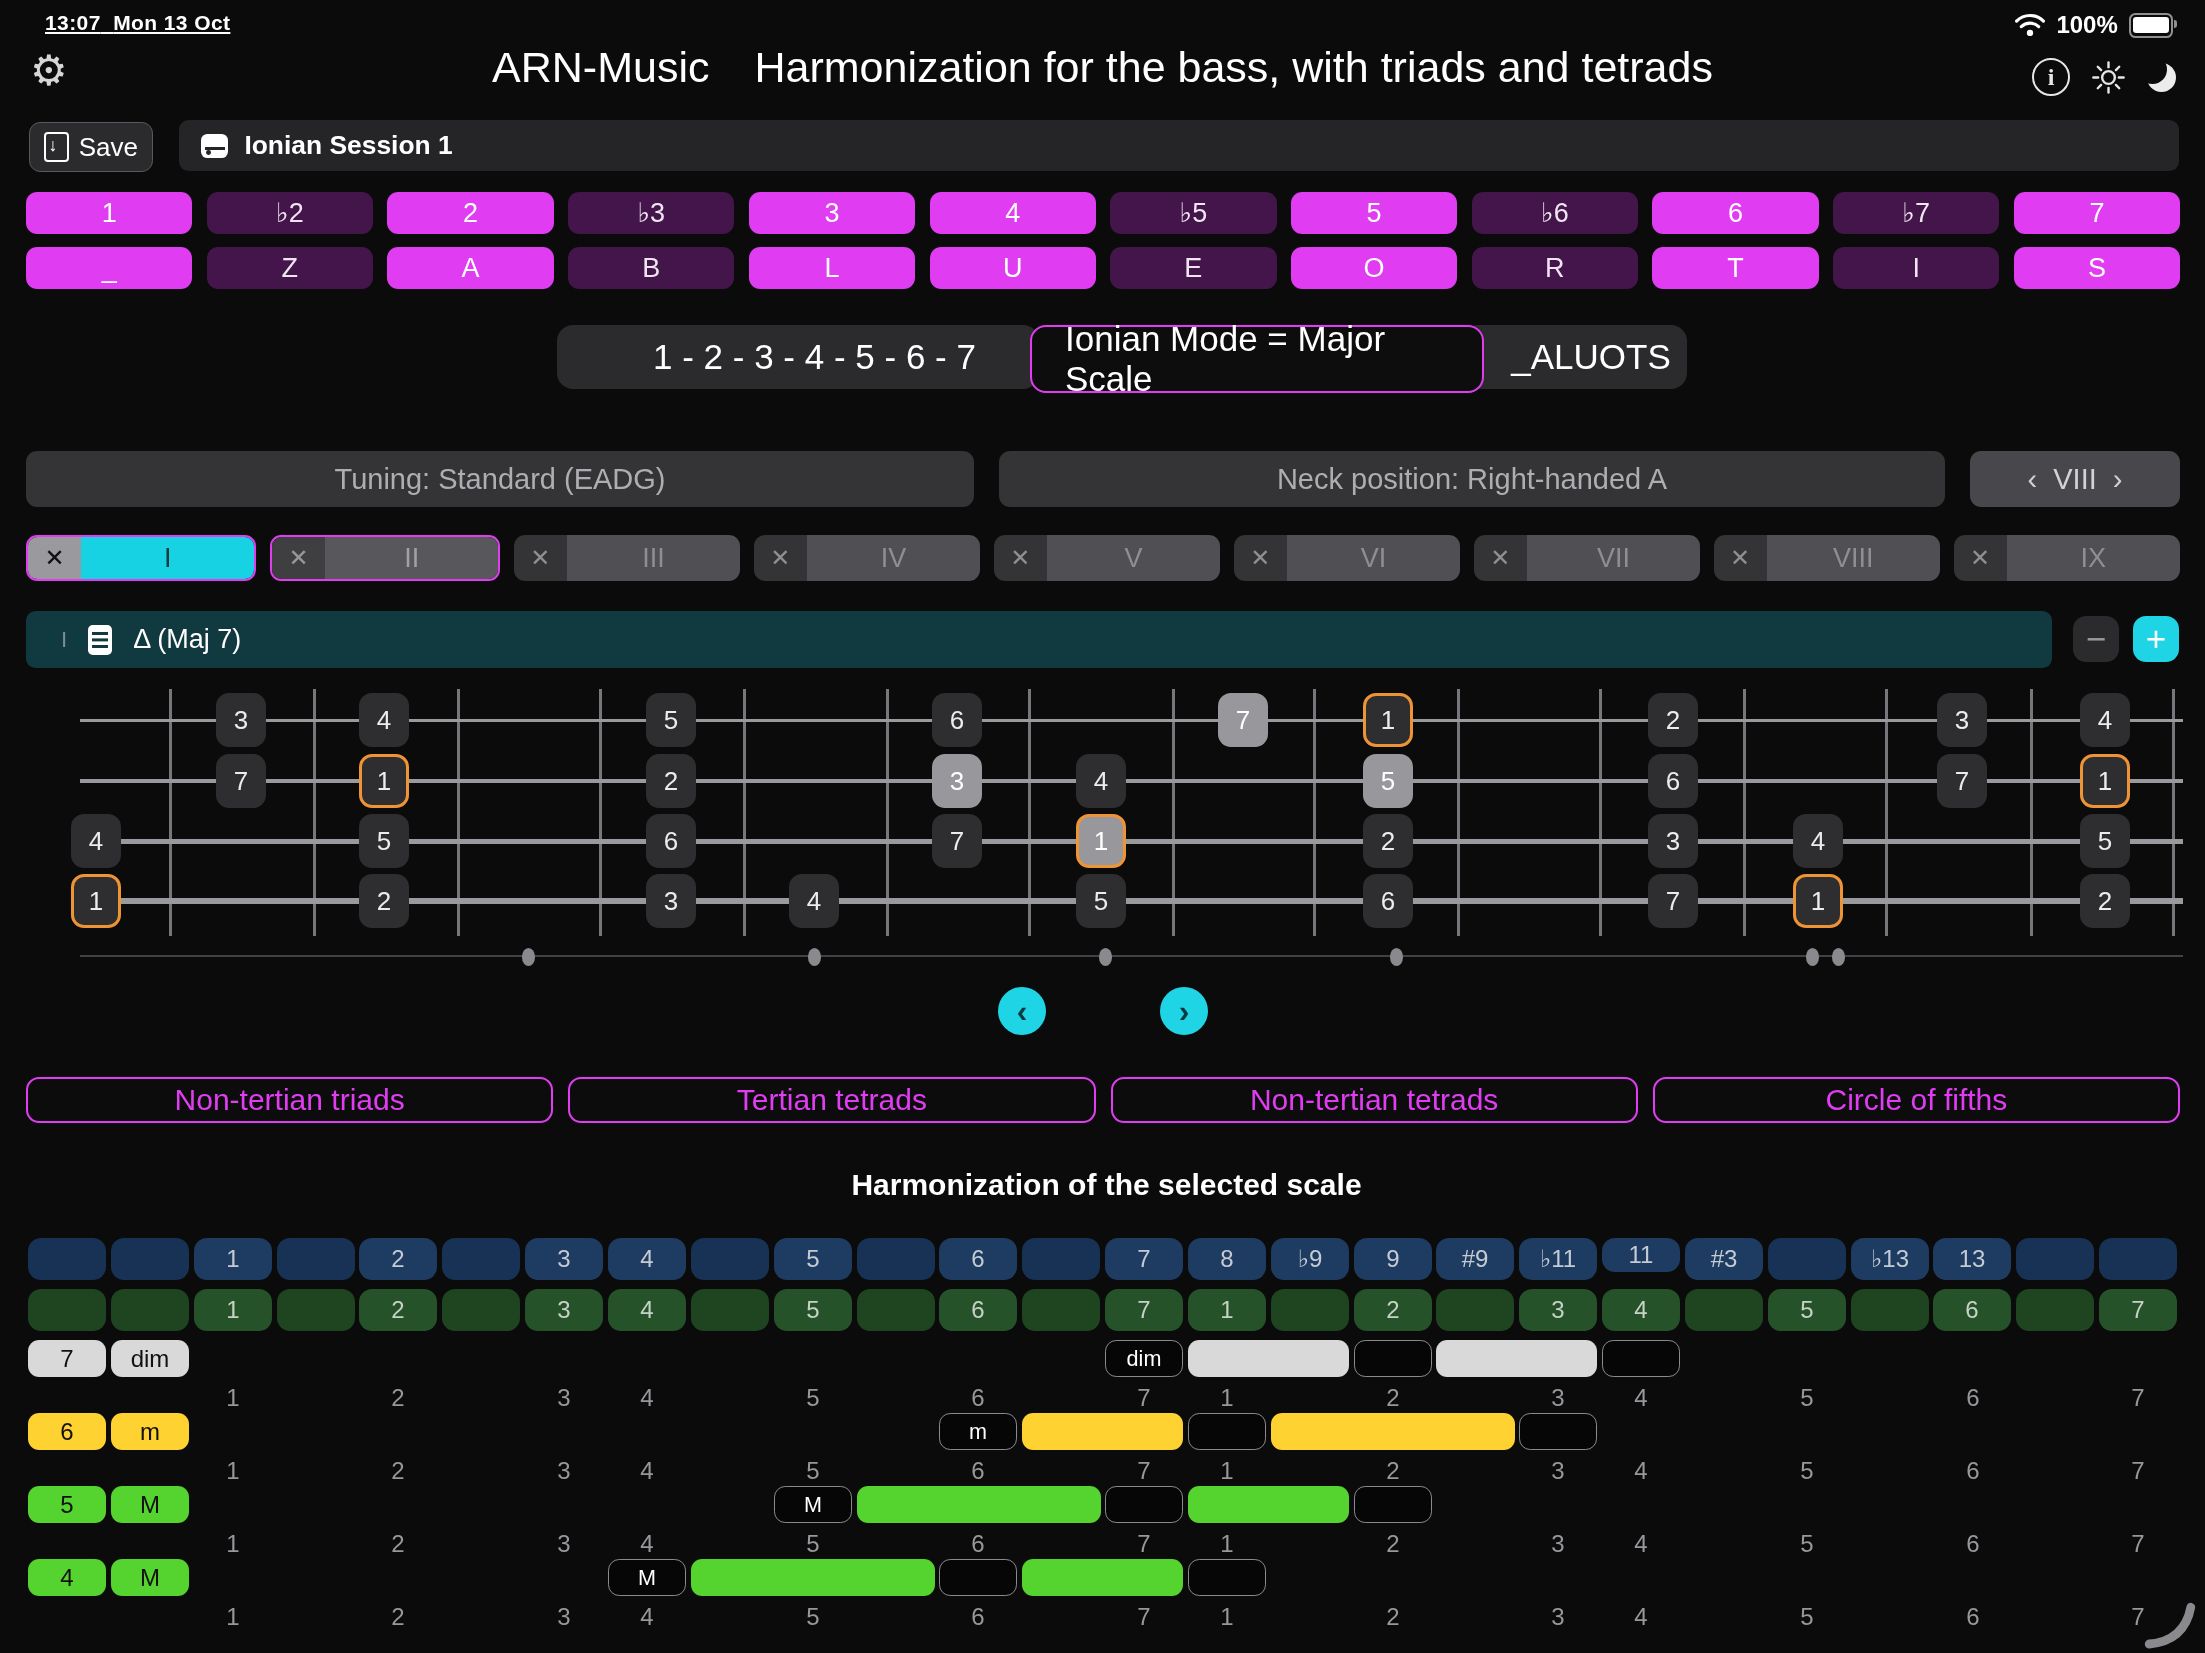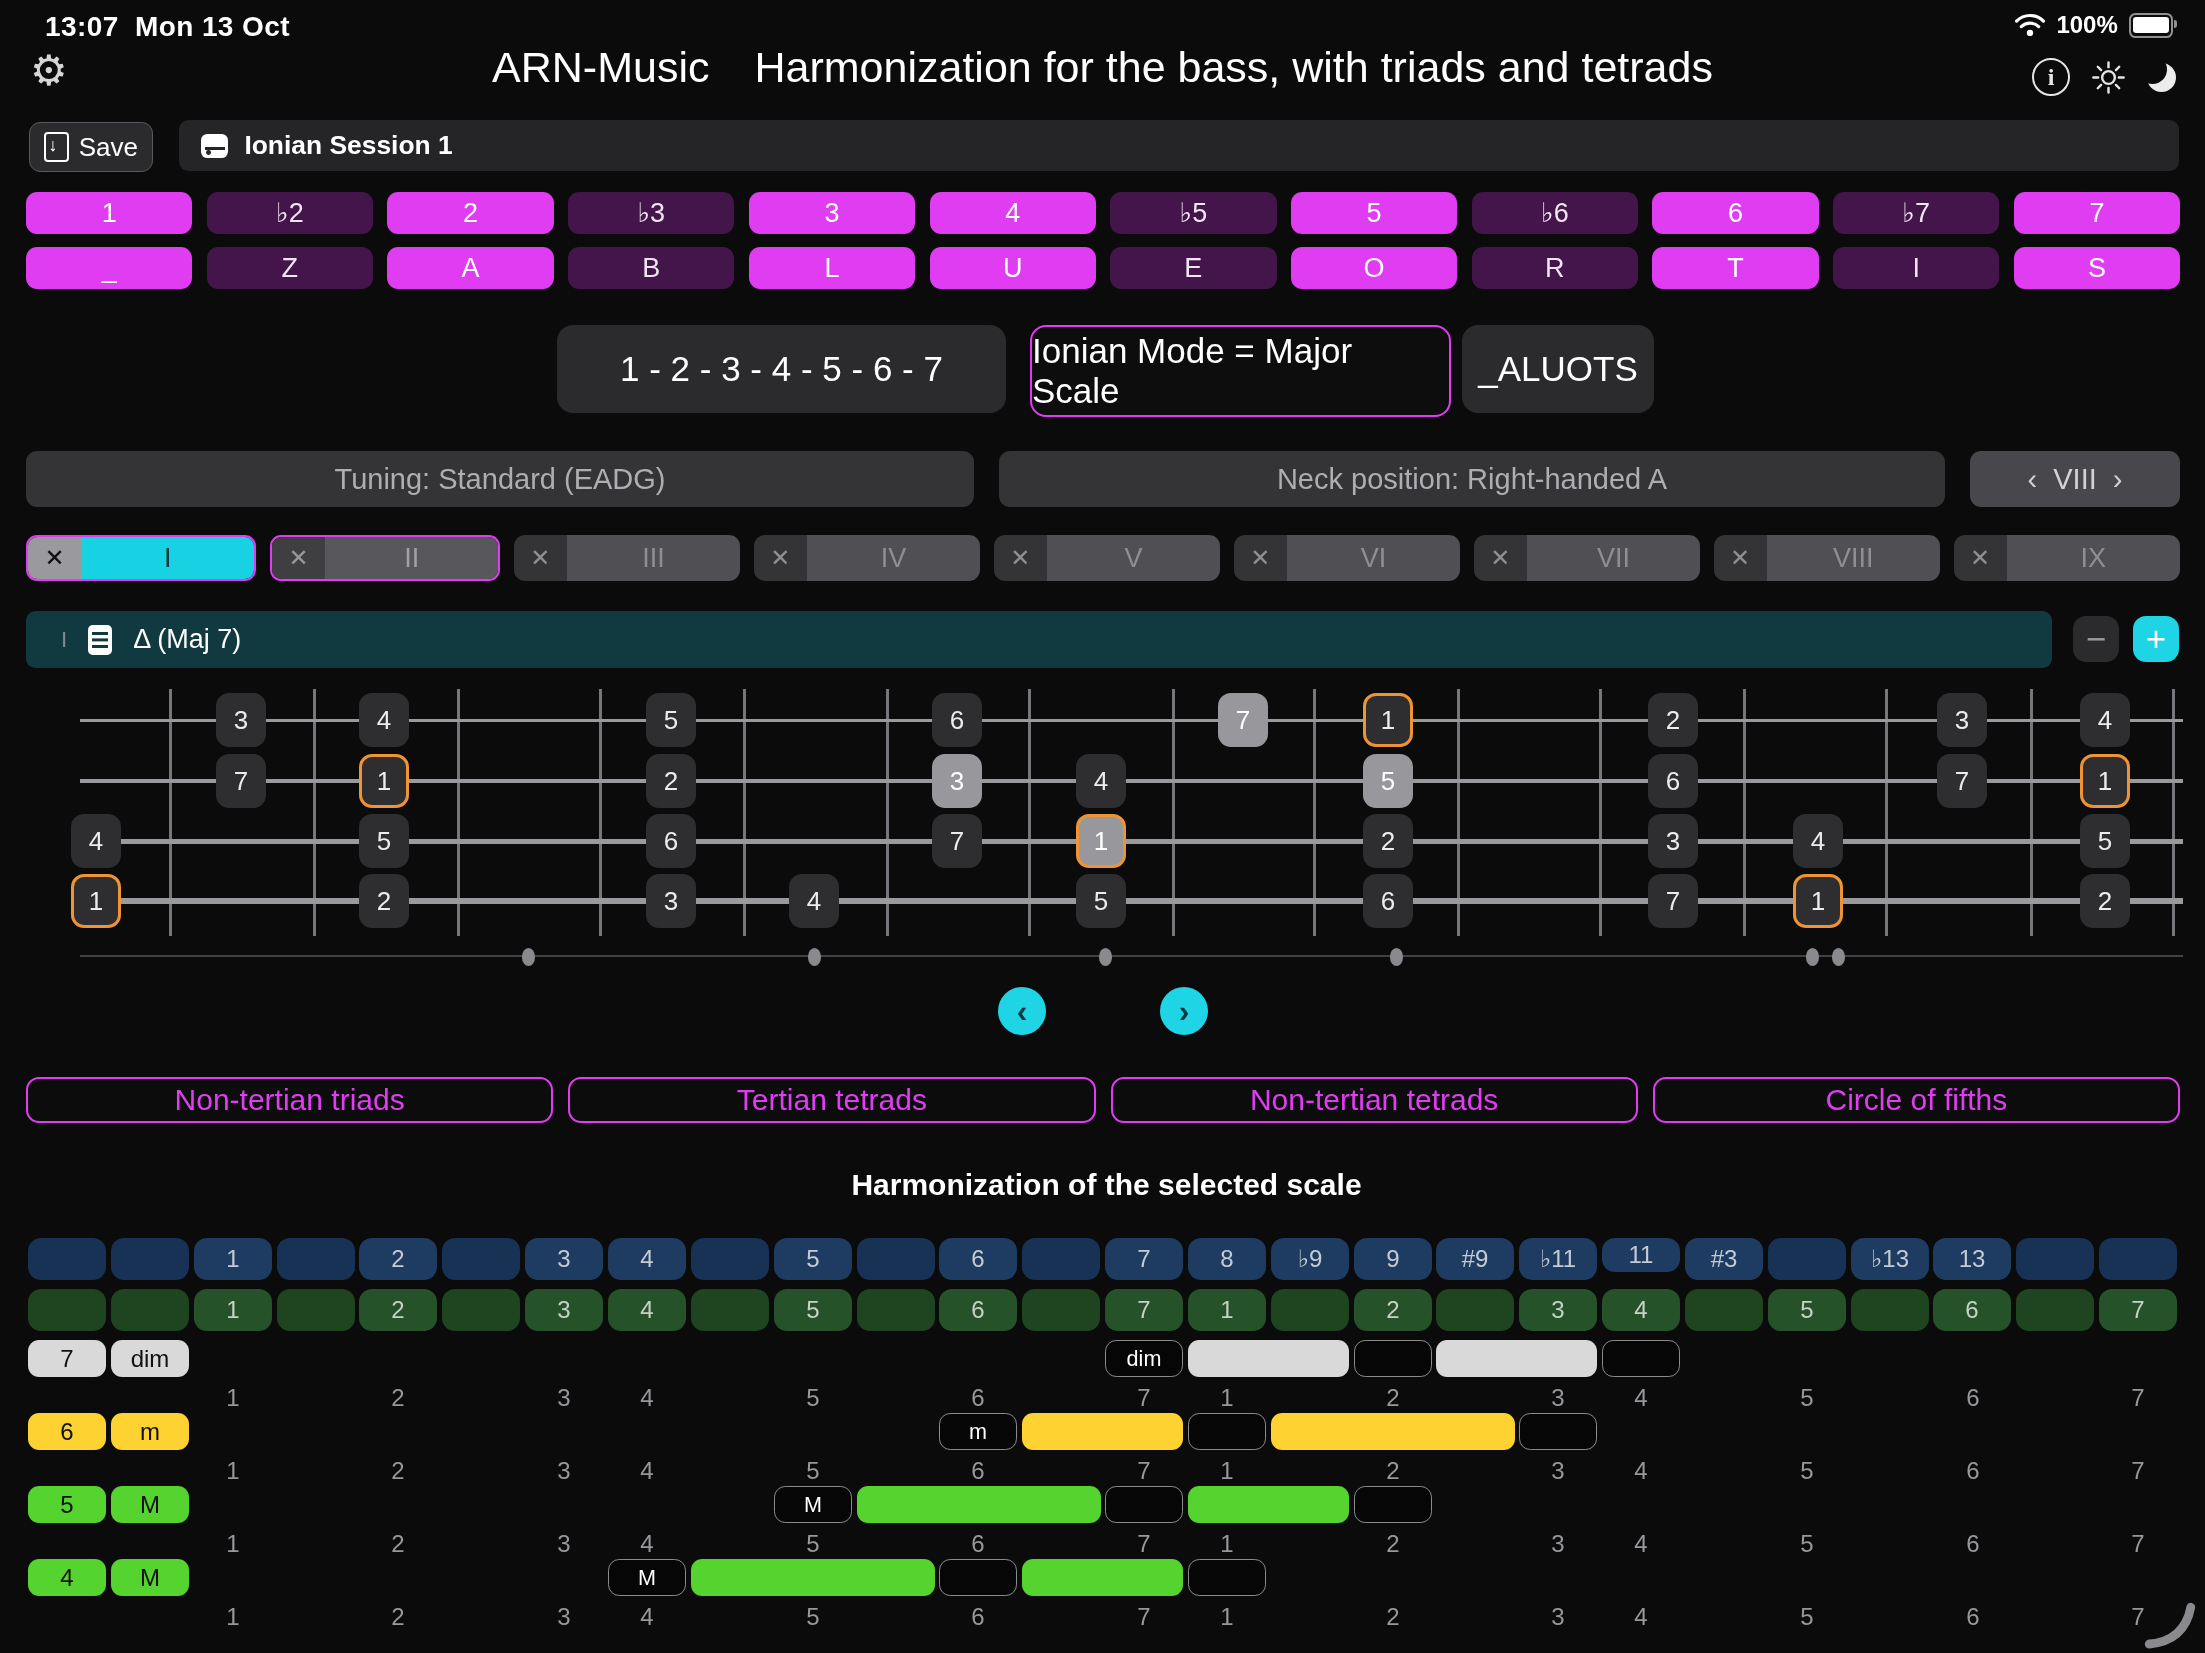--- a/index.html
+++ b/index.html
@@ -2,21 +2,21 @@
 <html style="font-size:13px"><head>
 <meta charset="utf-8">
 <style>
   html,body{margin:0;padding:0;background:#000;}
   .screen{position:relative;width:2205px;height:1654px;background:#0b0b0c;overflow:hidden;
           font-family:"Liberation Sans","DejaVu Sans",sans-serif;color:#fff;}
   .abs{position:absolute;}
   .flexc{display:flex;align-items:center;justify-content:center;}
 
   
-  .status-left{left:45px;top:11.2px;font-size:28px;font-weight:700;letter-spacing:0.4px;}
+  .status-left{left:45px;top:11.2px;font-size:21px;font-weight:700;letter-spacing:0.4px;text-decoration:underline;}
   .status-right{right:32px;top:11.2px;display:flex;align-items:center;gap:11.2px;font-size:24px;font-weight:700;}
   .batt{width:40px;height:21px;border:2.4px solid rgba(255,255,255,.55);border-radius:6.4px;position:relative;}
   .batt .fill{position:absolute;inset:2.4px;background:#fff;border-radius:3.2px;}
   .batt .nub{position:absolute;right:-6.4px;top:5.6px;width:3.2px;height:8px;background:rgba(255,255,255,.55);border-radius:0 2.4px 2.4px 0;}
 
   
   .gear{left:30px;top:50px;font-size:42px;color:#d6d6d6;line-height:1;}
   .title-wrap{left:0;right:0;top:43px;display:flex;justify-content:center;gap:45px;font-size:43px;font-weight:500;}
   .hdr-icons{right:29px;top:58px;display:flex;align-items:center;gap:21px;}
   .info-ic{width:34px;height:34px;border:2.4px solid #e6e6e6;border-radius:50%;color:#e6e6e6;
@@ -36,21 +36,21 @@
   .drive-ic::before{content:"";position:absolute;left:3.2px;right:3.2px;top:13px;height:3.2px;background:#252528;}
   .drive-ic::after{content:"";position:absolute;left:4.8px;bottom:2.4px;width:4.8px;height:4.8px;border-radius:50%;background:#252528;}
 
   
   .note-row{left:26px;width:2154px;height:42px;display:flex;gap:14.4px;}
   .note-btn{flex:1;border-radius:11.2px;font-size:27px;display:flex;align-items:center;justify-content:center;}
   .note-btn.on{background:#e03df2;color:#fff;}
   .note-btn.off{background:#43154a;color:#f0e6f2;}
 
   
-  .mid-btn{height:88px;border-radius:16px;background:#2b2b2e;font-size:35px;color:#fff;}
+  .mid-btn{height:64px;border-radius:16px;background:#2b2b2e;font-size:35px;color:#fff;padding-left:33px;}
   .mid-outline{background:#0d0d0e;border:2.4px solid #e03df2;}
 
   
   .set-bar{height:56px;background:#343437;border-radius:11.2px;font-size:29px;color:#aeaeb2;}
   .focus-bar{background:#48484c;color:#d2d2d6;gap:16px;}
 
   
   .pos-row{left:26px;top:535px;width:2154px;height:46px;display:flex;gap:13.6px;}
   .pos-tab{flex:1;border-radius:11.2px;overflow:hidden;display:flex;box-sizing:border-box;}
   .pos-x{width:53px;display:flex;align-items:center;justify-content:center;font-size:24px;}

